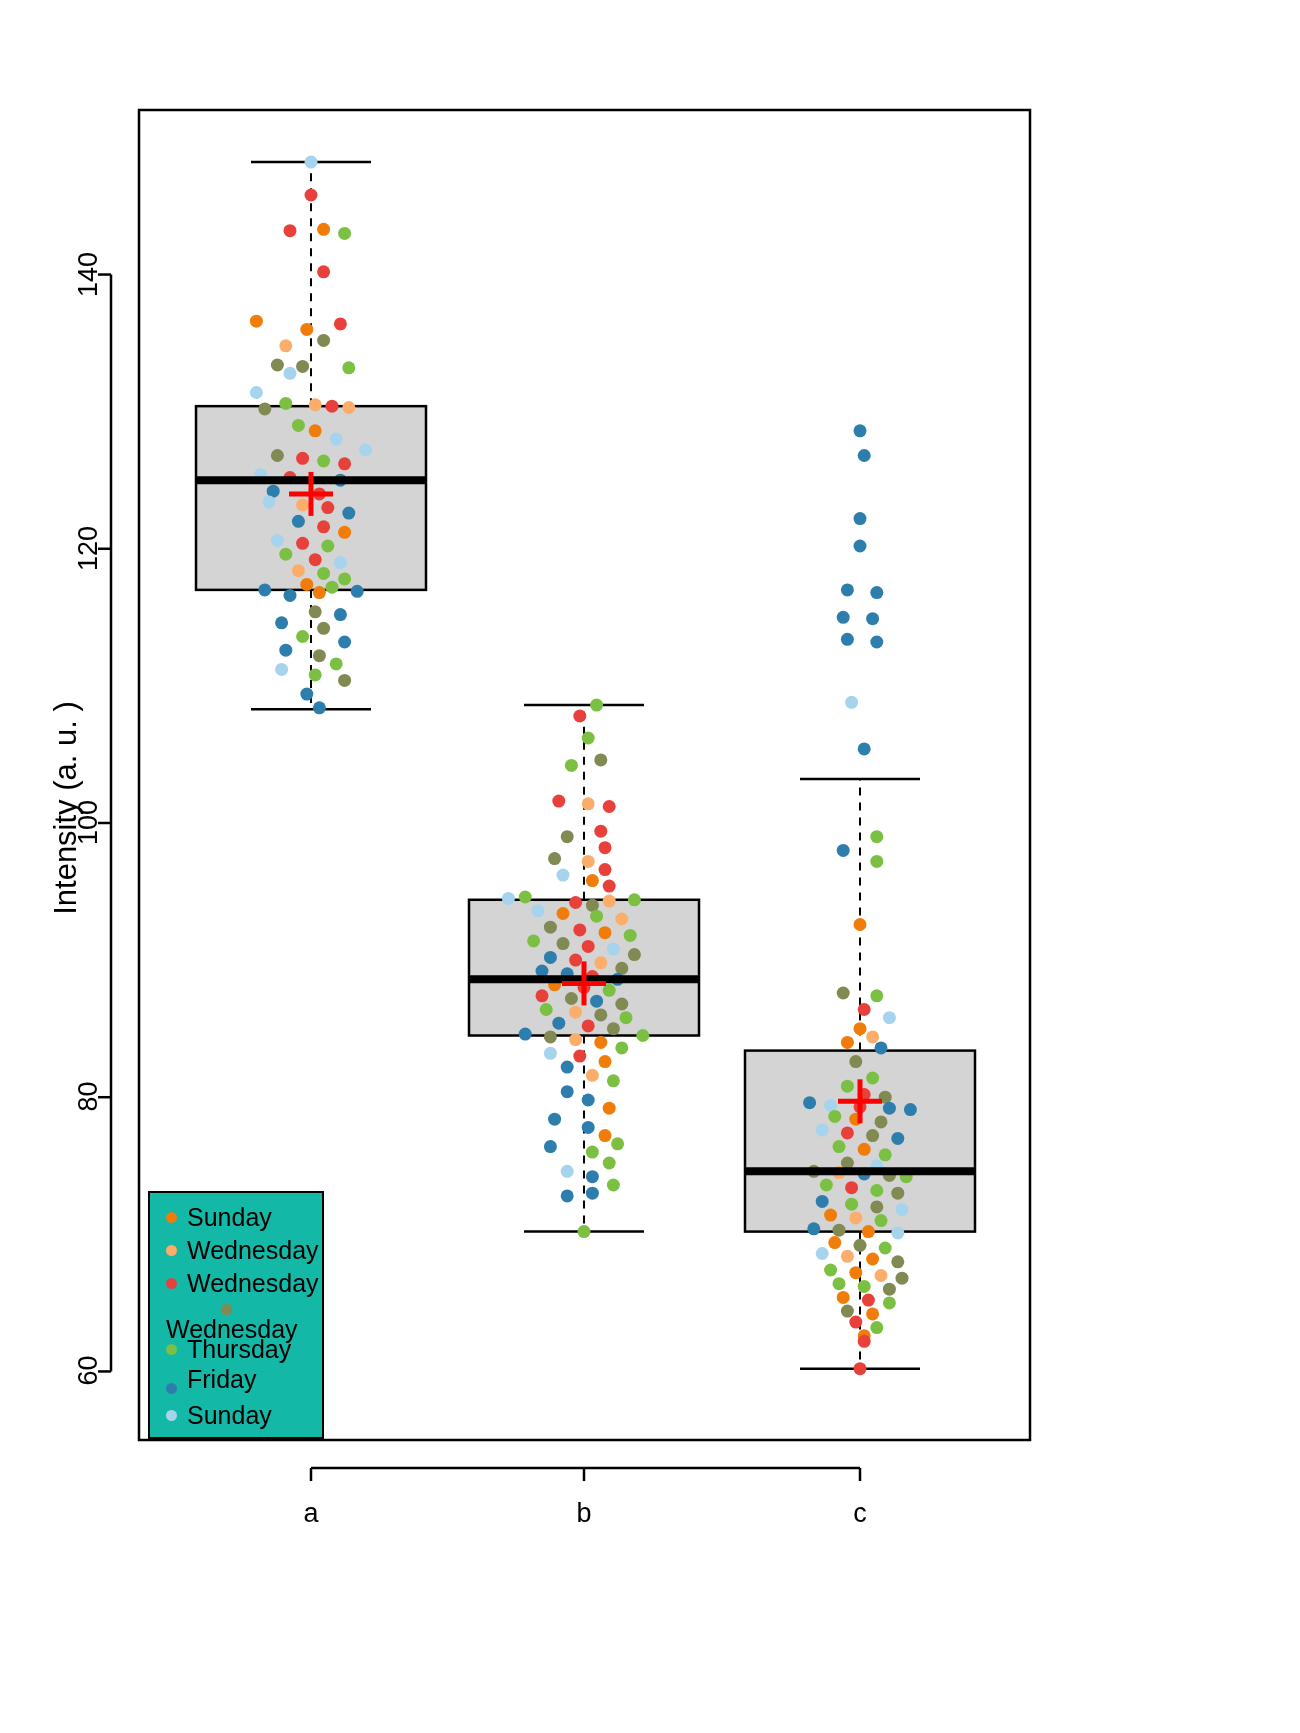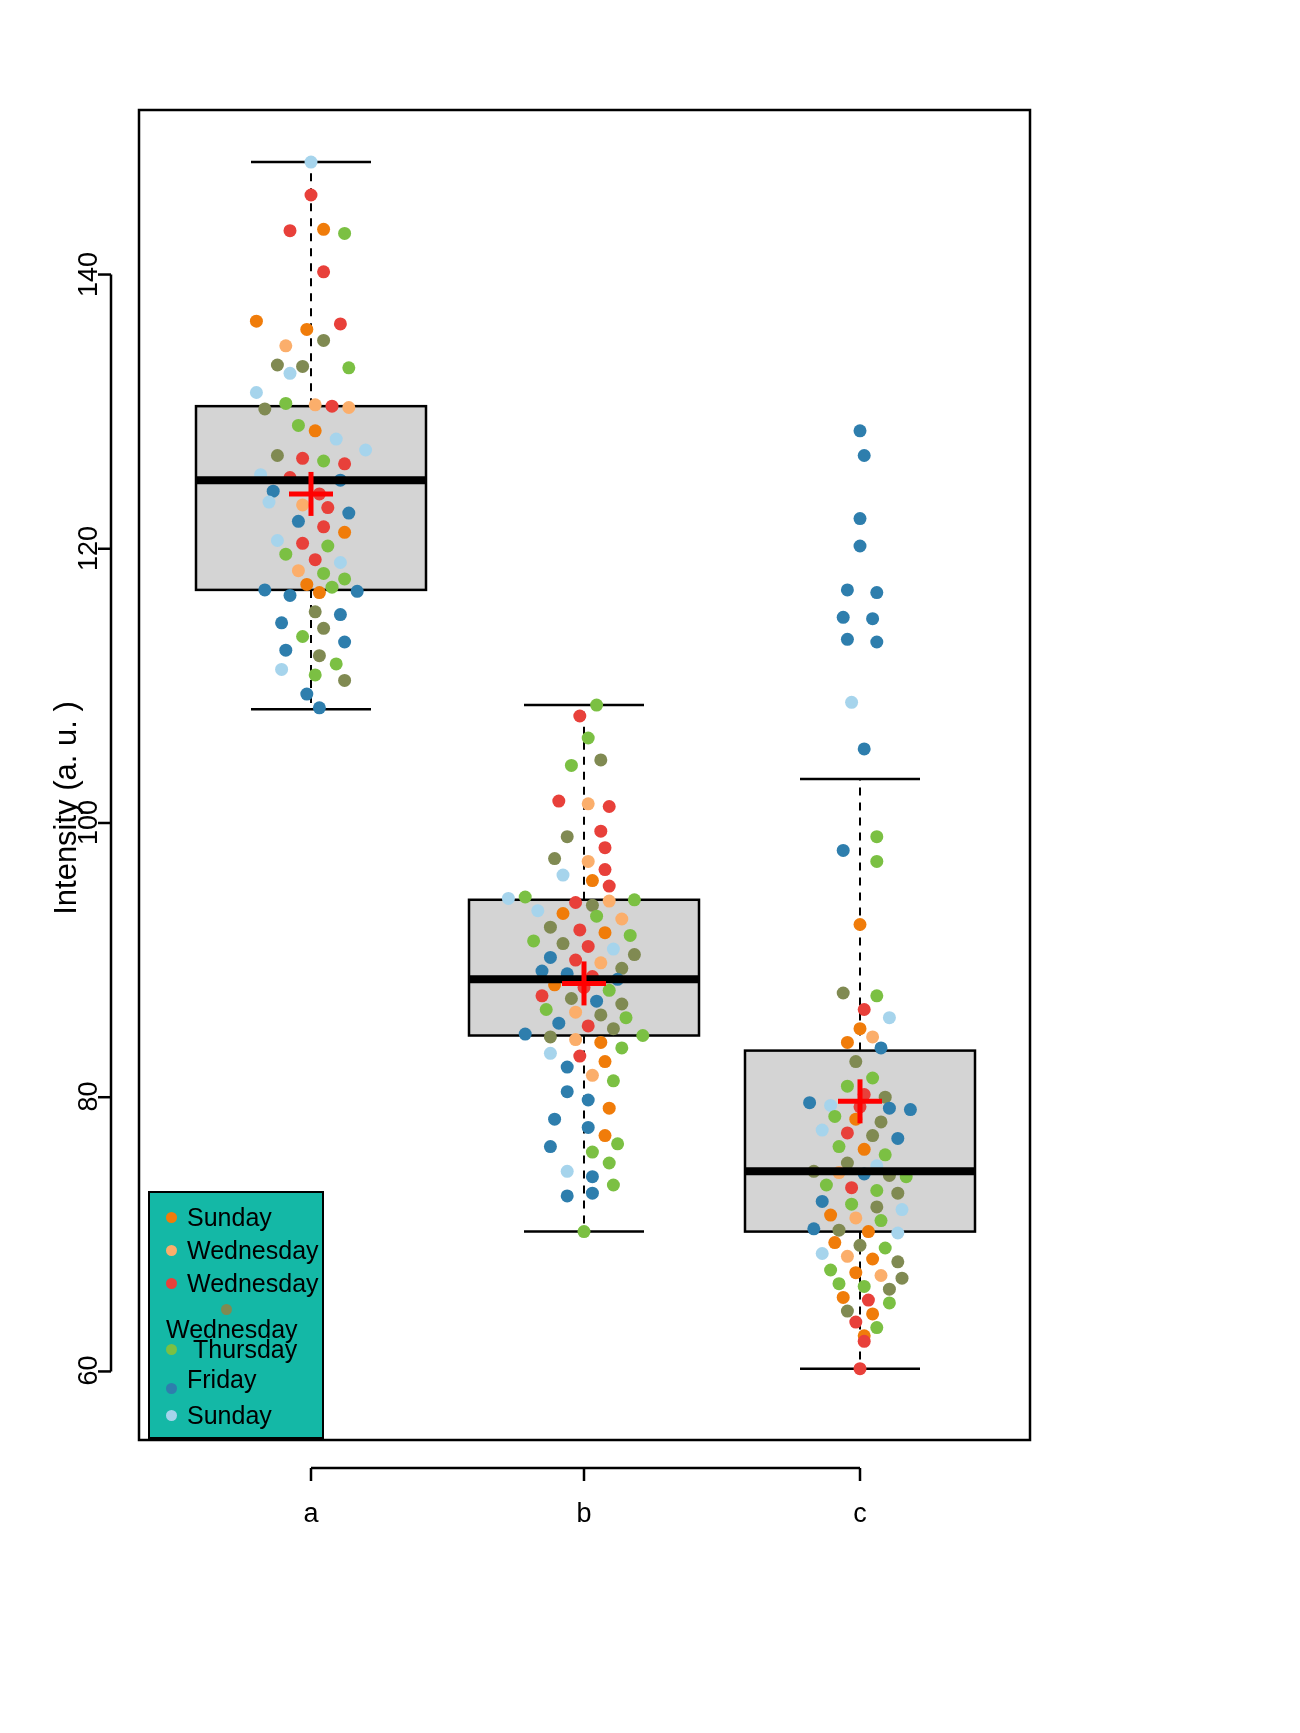--- a/index.html
+++ b/index.html
@@ -415,21 +415,21 @@
         <span class="legend-text">Wednesday</span>
       </div>
       <div class="legend-entry" style="top: 78px;">
         <span class="legend-dot" style="background: rgb(232, 64, 58);"></span>
         <span class="legend-text">Wednesday</span>
       </div>
       <div class="legend-entry" style="top: 111px; flex-direction: column;">
         <span class="legend-dot" style="background: rgb(128, 138, 82);"></span>
         <span class="legend-text">Wednesday</span>
       </div>
-      <div class="legend-entry" style="top: 144px; gap: 6px;">
+      <div class="legend-entry" style="top: 144px;">
         <span class="legend-dot" style="background: rgb(123, 192, 67);"></span>
         <span class="legend-text">Thursday</span>
       </div>
       <div class="legend-entry" style="top: 177px; align-items: flex-end;">
         <span class="legend-dot" style="background: rgb(46, 126, 173);"></span>
         <span class="legend-text">Friday</span>
       </div>
       <div class="legend-entry" style="top: 210px;">
         <span class="legend-dot" style="background: rgb(166, 212, 236);"></span>
         <span class="legend-text">Sunday</span>

